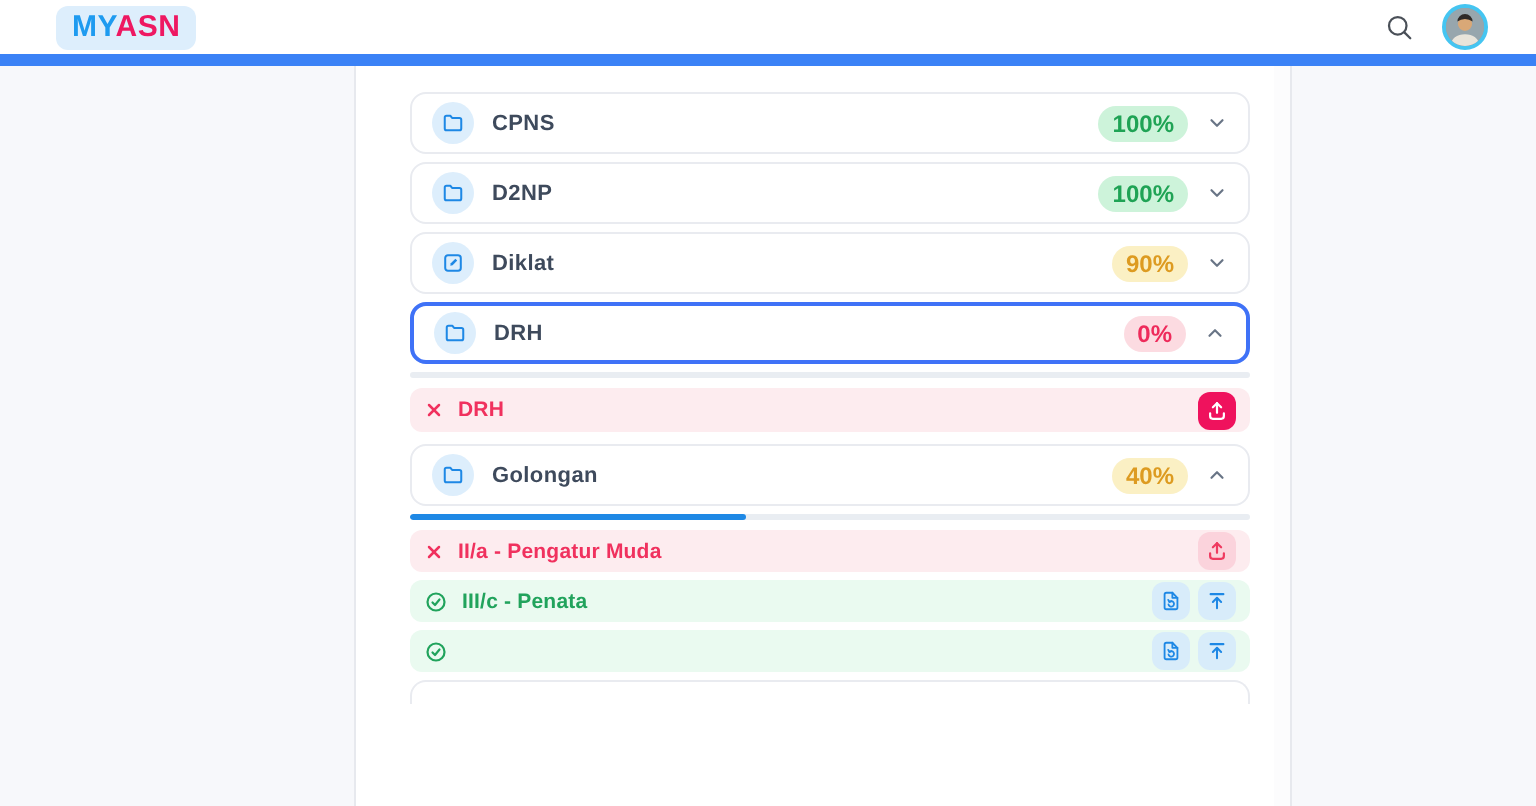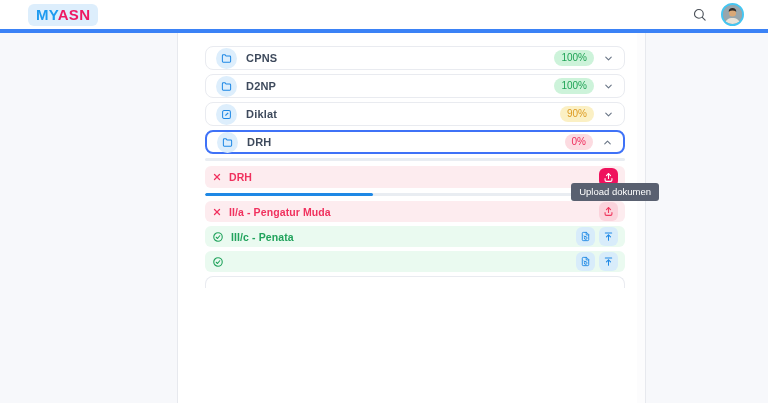--- a/index.html
+++ b/index.html
@@ -1,21 +1,21 @@
 <!DOCTYPE html>
 <html><head>
 <meta charset="utf-8">
 <style>
   * { box-sizing: border-box; margin: 0; padding: 0; }
   html,body { width: 768px; height: 403px; overflow: hidden; }
   body { font-family: "Liberation Sans", sans-serif; background: #f7f8fb; }
 
   
   .topbar {
-    height: 33px; background: #ffffff; border-bottom: 4px solid #3b82f6;
+    height: 33px; background: #ffffff; border-bottom: 6px solid #3b82f6;
     display: flex; align-items: center; justify-content: space-between;
     padding: 0 24px 0 28px;
   }
   .logo {
     background: #ddeefc; border-radius: 6px; padding: 2px 8px 3px;
     font-size: 15px; font-weight: 800; letter-spacing: .3px; cursor: pointer;
   }
   .logo-my  { color: #1e9bf0; }
   .logo-asn { color: #ee1862; }
   .topbar-right { display: flex; align-items: center; gap: 14px; }
@@ -27,32 +27,32 @@
 
   
   .main { display: flex; height: 370px; }
   .left-pane  { width: 178px; background: #f7f8fb; border-right: 1px solid #e7e9ee; }
   .center     { width: 459px; background: #ffffff; padding: 13px 12px 0 27px; position: relative; }
   .gutter     { width: 9px; background: #fcfcfd; border-right: 1px solid #e7e9ee; }
   .right-pane { flex: 1; background: #f7f8fb; }
 
   
   .acc-row {
-    height: 24px; background: #fff; border: 1px solid #e9ebf0; border-radius: 8px;
+    height: 31px; background: #fff; border: 1px solid #e9ebf0; border-radius: 8px;
     display: flex; align-items: center; padding: 8px 10px; margin-bottom: 4px; cursor: pointer;
   }
   .acc-row.active { border: 2px solid #3f72f7; }
   .acc-row.mt6 { margin-top: 6px; }
   .icn-circle {
     width: 21px; height: 21px; border-radius: 50%; background: #ddeefc;
     display: flex; align-items: center; justify-content: center; flex: 0 0 auto;
   }
   .lbl { margin-left: 9px; font-size: 11px; font-weight: bold; color: #3e4a5c; letter-spacing: .2px; }
   .badge {
-    margin-left: auto; font-size: 10px; font-weight: normal;
+    margin-left: auto; font-size: 12px; font-weight: bold;
     padding: 3px 7px; border-radius: 9px; line-height: 1;
   }
   .badge.green  { background: #cdf3da; color: #1fa355; }
   .badge.yellow { background: #fbf0c4; color: #dd9b21; }
   .badge.red    { background: #fcdbe1; color: #ee2b5b; }
   .chev { margin-left: 9px; display: flex; }
 
   
   .track { height: 3px; background: #e9edf2; border-radius: 2px; margin: 1px 0 5px; overflow: hidden; }
   .track .fill { height: 100%; background: #1e88e5; border-radius: 2px; width: 0; }
@@ -199,23 +199,36 @@
         <span class="sub-actions">
           <button class="mini-btn btn-pink-solid">
             <svg width="11" height="11" viewBox="0 0 24 24" fill="none" stroke="#ffffff" stroke-width="2.4" stroke-linecap="round" stroke-linejoin="round">
               <line x1="12" y1="3.5" x2="12" y2="14"></line>
                 <polyline points="7.5 8 12 3.5 16.5 8"></polyline>
                 <path d="M4.5 14.5v3a3 3 0 0 0 3 3h9a3 3 0 0 0 3-3v-3"></path>
             </svg>
           </button>
         </span>
       </div>
-      <div class="tooltip">Upload dokumen</div>
-    </div>
-
+    </div>
+
+    <div class="acc-row mt6">
+      <span class="icn-circle">
+        <svg width="11" height="11" viewBox="0 0 24 24" fill="none" stroke="#1e88e5" stroke-width="2.2" stroke-linejoin="round">
+          <path d="M3 6a2 2 0 0 1 2-2h4l2 2.5h8a2 2 0 0 1 2 2V18a2 2 0 0 1-2 2H5a2 2 0 0 1-2-2z"></path>
+        </svg>
+      </span>
+      <span class="lbl">Golongan</span>
+      <span class="badge yellow">40%</span>
+      <span class="chev">
+        <svg width="11" height="11" viewBox="0 0 24 24" fill="none" stroke="#697586" stroke-width="2.4" stroke-linecap="round" stroke-linejoin="round">
+            <polyline points="6 15 12 9 18 15"></polyline>
+          </svg>
+      </span>
+    </div>
 
     <div class="track">
       <div class="fill" style="width: 40%;"></div>
     </div>
 
     <div class="sub-row red h21">
       <span style="display:flex;">
         <svg width="10" height="10" viewBox="0 0 24 24" fill="none" stroke="#f0315e" stroke-width="3" stroke-linecap="round">
             <line x1="6" y1="6" x2="18" y2="18"></line>
             <line x1="18" y1="6" x2="6" y2="18"></line>

